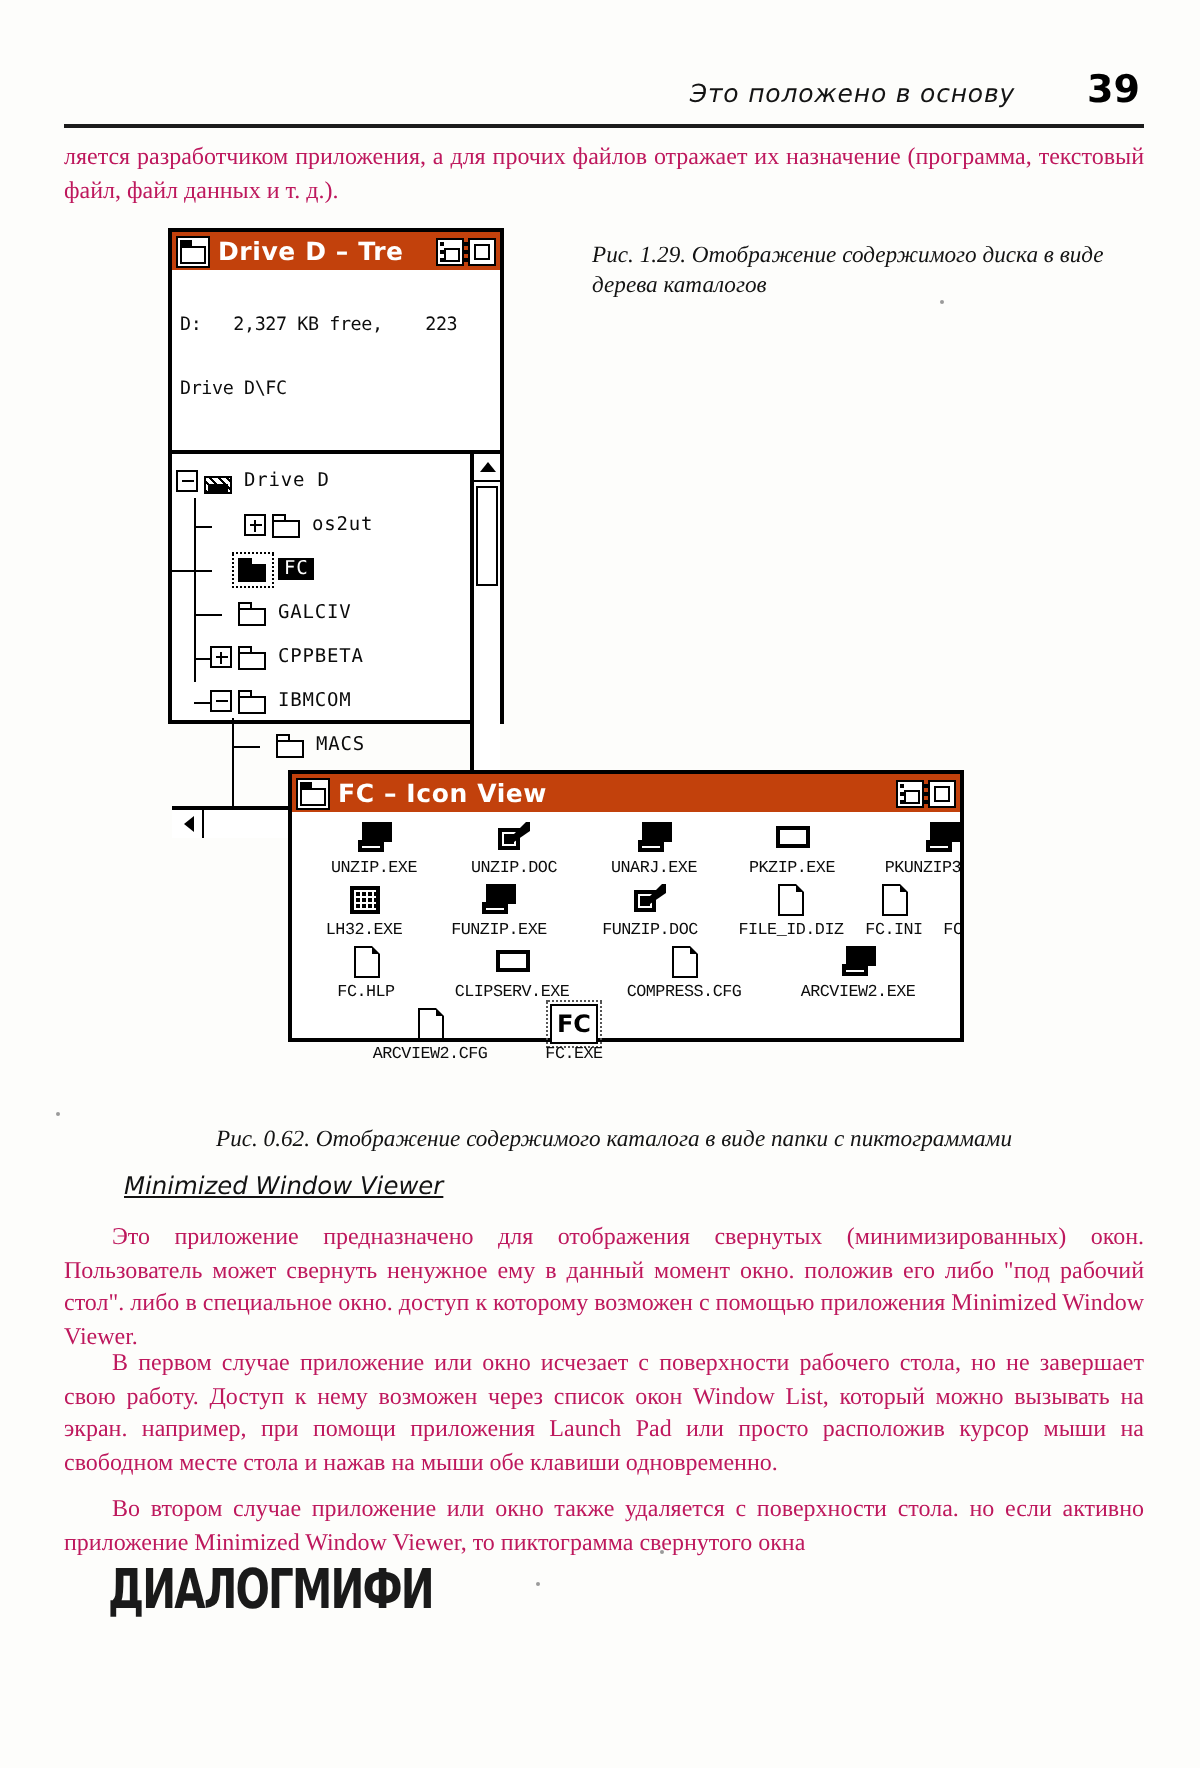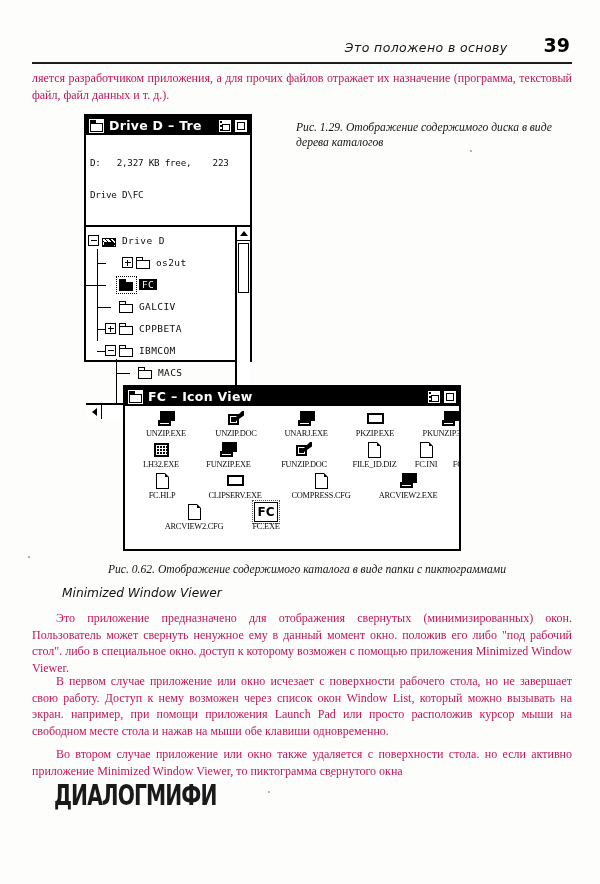--- a/index.html
+++ b/index.html
@@ -80,20 +80,21 @@
   .caption-130 { left: 42px;  top: 563px; width: 530px; text-align: center; }
 
   .subhead {
     position: absolute;
     left: 62px;
     top: 586px;
     font-family: "DejaVu Sans", sans-serif;
     font-style: italic;
     font-size: 12.2px;
     color: #121212;
+    text-decoration: underline;
   }
 
   .footer-logo {
     position: absolute;
     left: 54px;
     top: 780px;
     font-family: "DejaVu Sans", sans-serif;
     font-weight: bold;
     font-size: 22px;
     letter-spacing: -1px;
@@ -104,21 +105,21 @@
 
   
   .win {
     position: absolute;
     background: #ffffff;
     border: 2px solid #000;
     box-sizing: border-box;
   }
   .titlebar {
     height: 19px;
-    background: #000000;
+    background: #c2410c;
     color: #fff;
     display: flex;
     align-items: center;
     padding: 0 2px;
     box-sizing: border-box;
     justify-content: center;
   }
   .sysicon {
     width: 15px; height: 14px;
     background: #fff;
@@ -349,21 +350,21 @@
     border-right: 5px solid #000;
   }
   .hs-arrow.right::after {
     border-right: none;
     border-left: 5px solid #000;
     margin-left: -3px;
   }
   .hs-track { flex: 1 1 auto; background: #fff; }
 
   
-  #iconview-window { left: 123px; top: 385px; width: 338px; height: 166px; }
+  #iconview-window { left: 144px; top: 385px; width: 338px; height: 136px; }
 
   .icon-canvas {
     position: relative;
     height: 143px;
     padding: 3px 0 0 0;
     overflow: hidden;
   }
   .icon-row {
     display: flex;
     align-items: flex-start;
@@ -374,21 +375,21 @@
     flex: 0 0 auto;
   }
   .icon-glyph {
     height: 19px;
     display: flex;
     align-items: center;
     justify-content: center;
     margin-bottom: 1px;
   }
   .icon-name {
-    font-family: Liberation Serif, serif;
+    font-family: Liberation Mono, monospace;
     font-size: 8.4px;
     letter-spacing: -.25px;
     white-space: nowrap;
     color: #0c0c0c;
     line-height: 10px;
   }
 
   
   .g-exe { width: 17px; height: 15px; position: relative; }
   .g-exe .scr {

